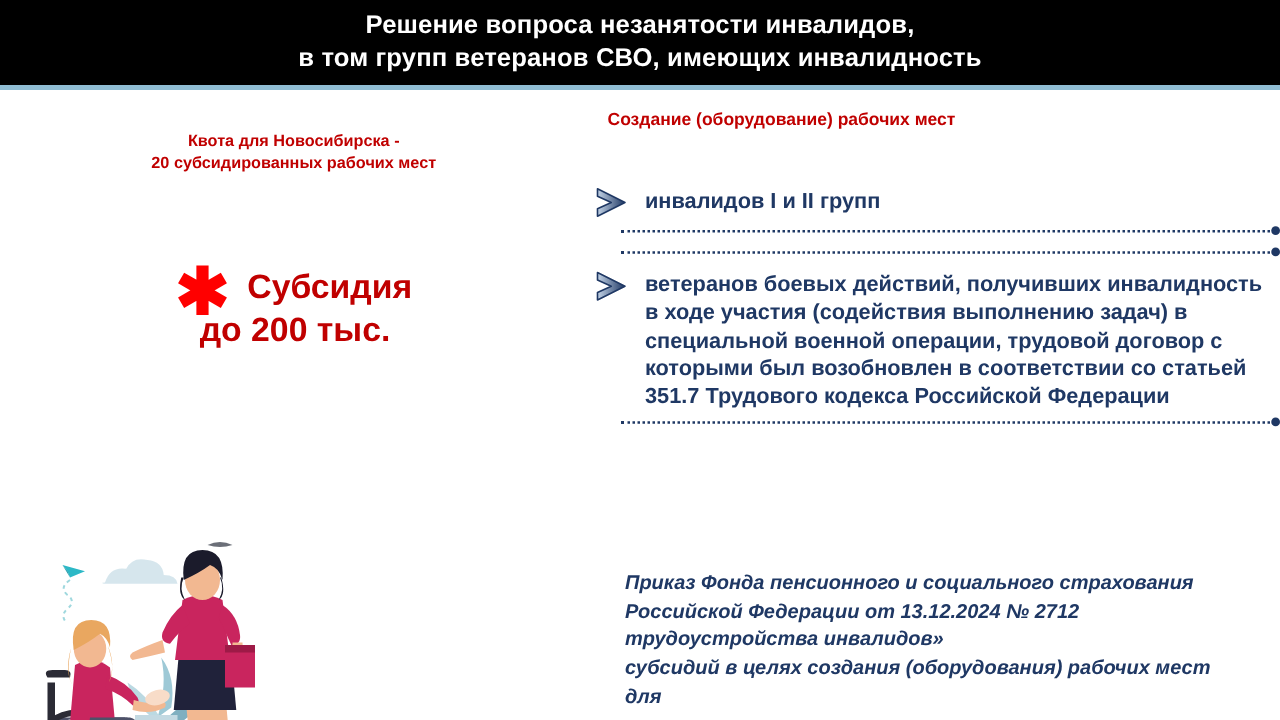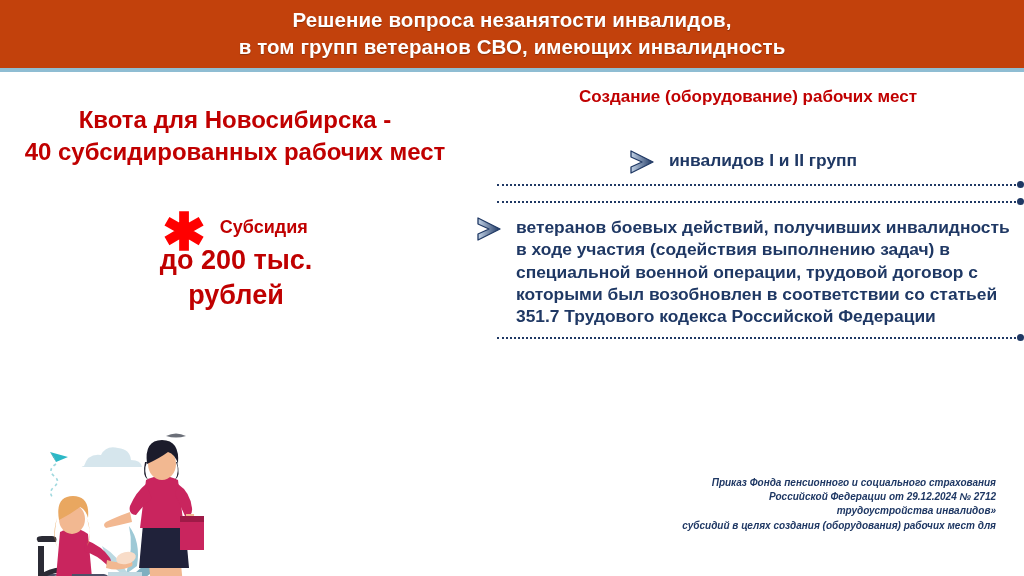--- a/index.html
+++ b/index.html
@@ -15,21 +15,21 @@
     position: relative;
   }
 
   
   .header-bar {
     position: absolute;
     left: 0;
     top: 0;
     width: 1024px;
     height: 68px;
-    background: #c2410c;
+    background: #000000;
     display: flex;
     align-items: center;
     justify-content: center;
   }
   .header-underline {
     position: absolute;
     left: 0;
     top: 68px;
     width: 1024px;
     height: 4px;
@@ -54,21 +54,21 @@
     width: 470px;
     height: 504px;
   }
   .quota-heading {
     position: absolute;
     left: 0;
     top: 32px;
     width: 470px;
     text-align: center;
     color: #C00000;
-    font-size: 24px;
+    font-size: 13px;
     font-weight: bold;
     line-height: 1.33;
     padding: 0 4px;
     box-sizing: border-box;
   }
   .subsidy-block {
     position: absolute;
     left: 0;
     top: 140px;
     width: 470px;
@@ -83,21 +83,21 @@
   .asterisk-icon {
     color: #FF0000;
     font-size: 52px;
     font-weight: bold;
     line-height: 0.6;
     position: relative;
     top: 5px;
   }
   .subsidy-text {
     color: #C00000;
-    font-size: 18px;
+    font-size: 27px;
     font-weight: bold;
     line-height: 1.30;
   }
   .subsidy-rest {
     color: #C00000;
     font-size: 27px;
     font-weight: bold;
     line-height: 1.30;
     text-align: center;
     padding-right: 38px;
@@ -119,40 +119,39 @@
     left: 472px;
     top: 72px;
     width: 552px;
     height: 504px;
   }
   .right-heading {
     position: absolute;
     left: 0;
     top: 14px;
     width: 552px;
-    text-align: center;
+    text-align: left;
     color: #C00000;
-    font-size: 17px;
+    font-size: 14px;
     font-weight: bold;
     line-height: 1.30;
     padding: 0 14px;
     box-sizing: border-box;
   }
   .bullet-list {
     position: absolute;
     left: 0;
     top: 76px;
     width: 552px;
   }
   .bullet-row {
     display: flex;
     align-items: flex-start;
     gap: 10px;
     padding: 0 14px 0 4px;
-    justify-content: center;
   }
   .bullet-arrow {
     flex: 0 0 auto;
     width: 30px;
     height: 26px;
     margin-top: 1px;
   }
   .bullet-text {
     color: #1F3864;
     font-size: 17.4px;
@@ -178,25 +177,25 @@
     right: 0;
     top: 0;
     width: 7px;
     height: 7px;
     border-radius: 50%;
     background: #1F3864;
   }
   .citation {
     position: absolute;
     left: 0;
-    top: 404px;
+    top: 384px;
     width: 552px;
-    text-align: right;
+    text-align: left;
     color: #1F3864;
-    font-size: 10px;
+    font-size: 16px;
     font-style: italic;
     font-weight: bold;
     line-height: 1.42;
     padding: 0 28px;
     box-sizing: border-box;
   }
 </style>
 </head>
 <body>
 
@@ -205,30 +204,29 @@
     <div>Решение вопроса незанятости инвалидов,</div>
     <div>в том групп ветеранов СВО, имеющих инвалидность</div>
   </div>
 </div>
 <div class="header-underline"></div>
 
 <div class="left-col">
 
   <div class="quota-heading">
     <div>Квота для Новосибирска -</div>
-    <div>40 субсидированных рабочих мест</div>
+    <div>20 субсидированных рабочих мест</div>
   </div>
 
   <div class="subsidy-block">
     <div class="subsidy-line1">
       <span class="asterisk-icon">✱</span>
       <span class="subsidy-text">Субсидия</span>
     </div>
     <div class="subsidy-rest">до 200 тыс.</div>
-    <div class="subsidy-rest">рублей</div>
   </div>
 
   <div class="illustration">
     <svg viewBox="0 0 252 222" width="252" height="222" xmlns="http://www.w3.org/2000/svg">
 
       <path d="M70 42 q4-13 17-11 q5-10 17-7 q12 1 13 12 q10 0 11 7 l-59 0 q-3-1 1-1 z" fill="#CFE2EA" opacity=".85"></path>
 
       <path d="M36 28 l18 5 l-12 5 l-2 -5 z" fill="#2CB8C6"></path>
       <path d="M36 28 l6 10 l-2 -5 z" fill="#1E97A8"></path>
 
@@ -355,17 +353,17 @@
       <span class="bullet-text">ветеранов боевых действий, получивших инвалидность в ходе участия (содействия выполнению задач) в специальной военной операции, трудовой договор с которыми был возобновлен в соответствии со статьей 351.7 Трудового кодекса Российской Федерации</span>
     </div>
     <div class="dotted-sep">
       <span class="dline"></span>
       <span class="dend"></span>
     </div>
   </div>
 
   <div class="citation">
     <div>Приказ Фонда пенсионного и социального страхования</div>
-    <div>Российской Федерации от 29.12.2024 № 2712</div>
+    <div>Российской Федерации от 13.12.2024 № 2712</div>
     <div>трудоустройства инвалидов»</div>
     <div>субсидий в целях создания (оборудования) рабочих мест для</div>
   </div>
 </div>
 
 </body></html>

